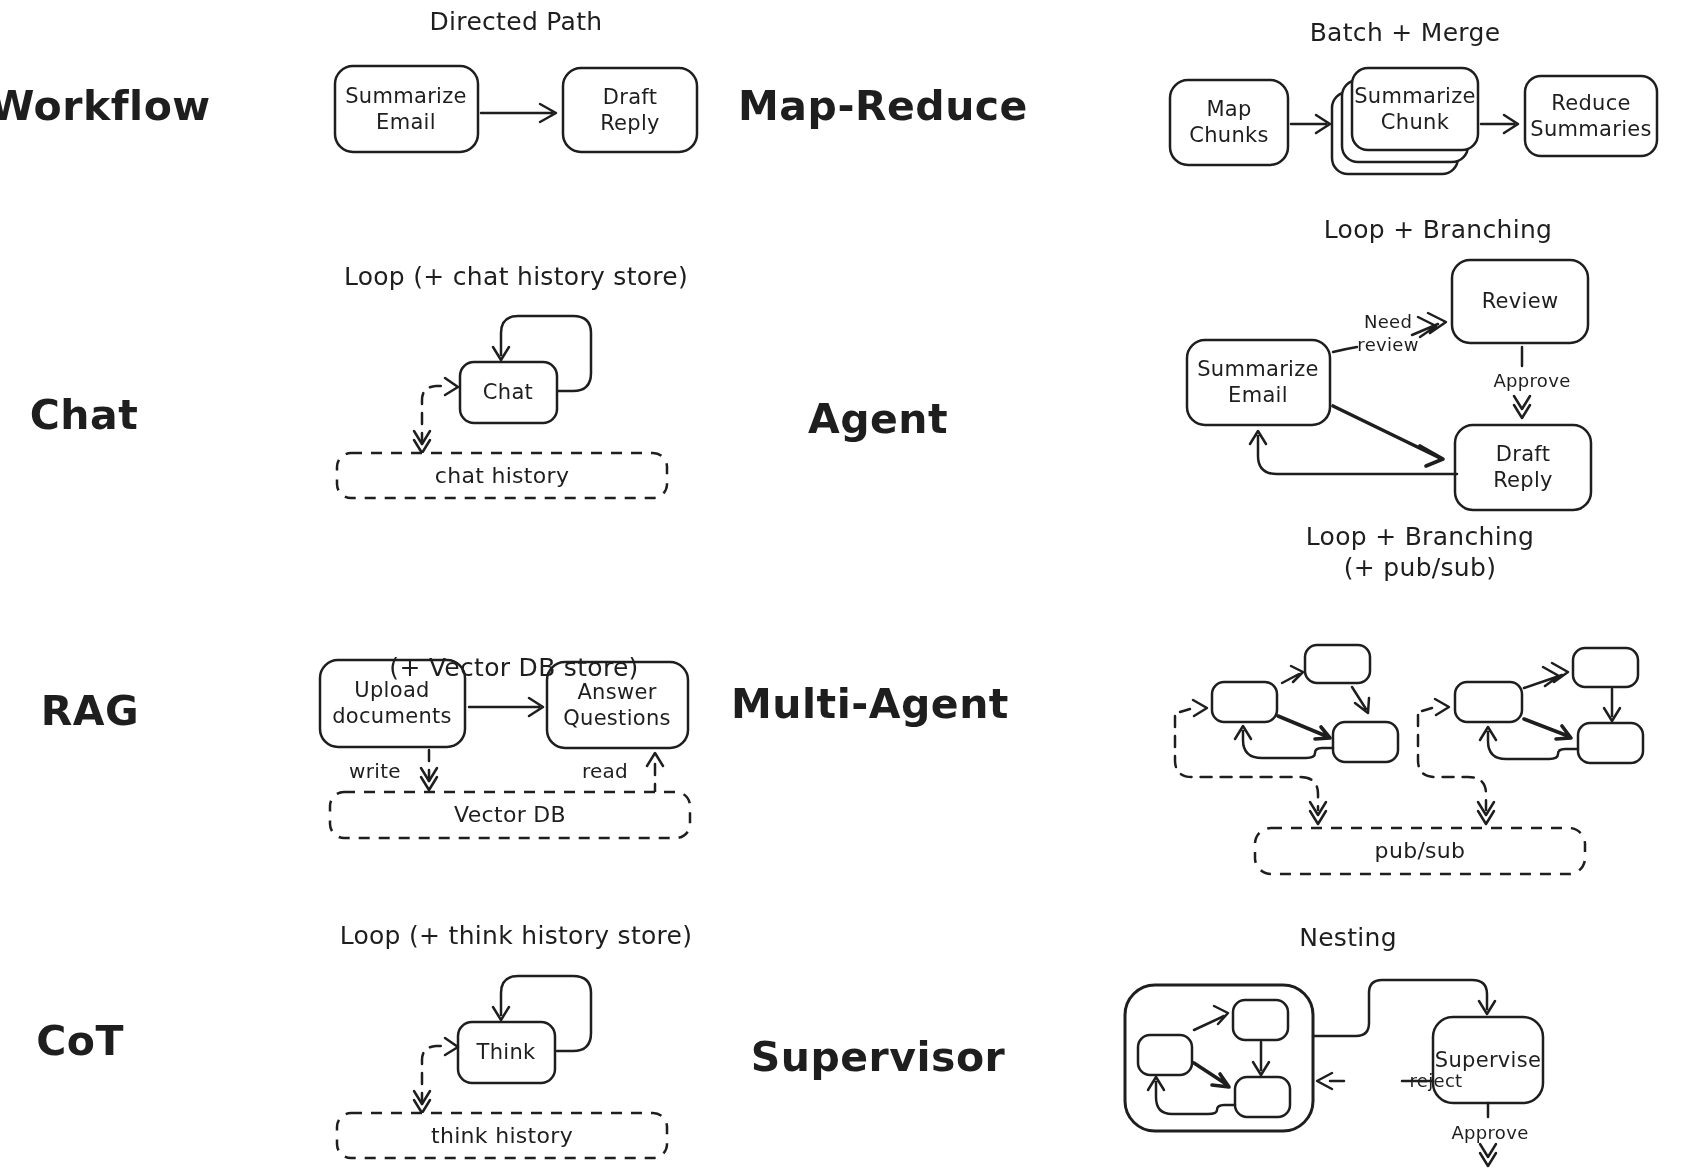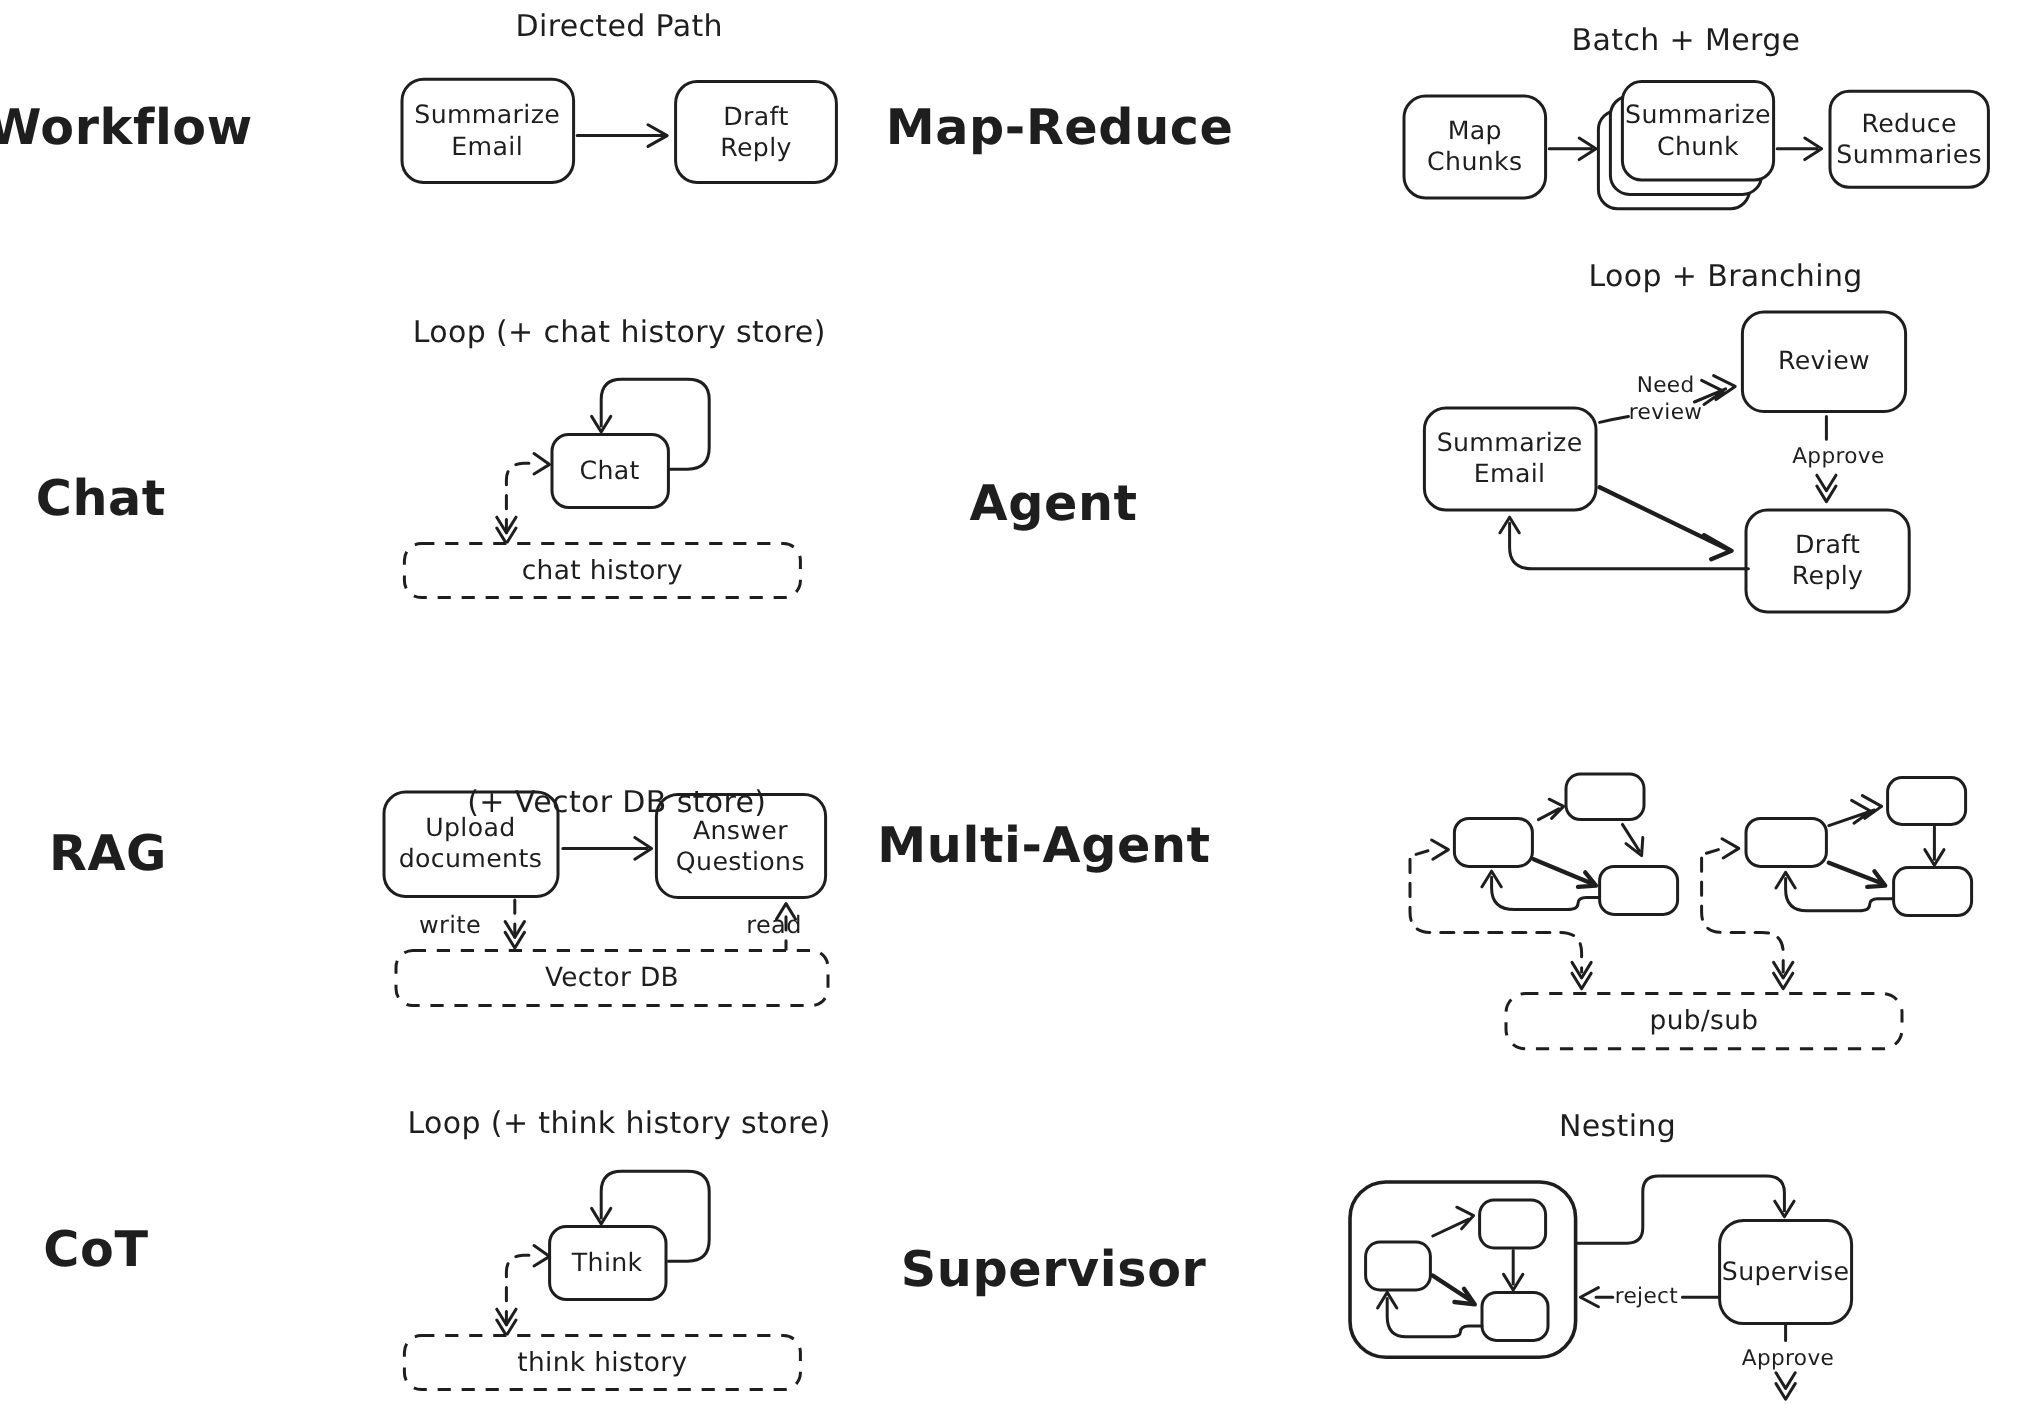--- a/index.html
+++ b/index.html
@@ -162,30 +162,31 @@
 review</div>
   <div class="t edge" style="left:1532px; top:381px;">Approve</div>
 
   <div class="t lbl" style="left:90px;   top:712px;">RAG</div>
   <div class="t ttl" style="left:514px;  top:622px;margin-top:46px;">(+ Vector DB store)</div>
   <div class="t node" style="left:392px;  top:703px;">Upload
 documents</div>
   <div class="t node" style="left:617px;  top:705px;">Answer
 Questions</div>
   <div class="t io" style="left:375px;  top:771px;">write</div>
-  <div class="t io" style="left:605px;  top:771px;margin-left:40px;">read</div>
+  <div class="t io" style="left:605px;  top:771px;">read</div>
   <div class="t store" style="left:510px; top:815px;">Vector DB</div>
 
   <div class="t lbl" style="left:870px;  top:705px;">Multi-Agent</div>
+  <div class="t ttl" style="left:1420px; top:552px;">Loop + Branching (+ pub/sub)</div>
   <div class="t store" style="left:1420px; top:851px;">pub/sub</div>
 
   <div class="t lbl" style="left:80px;   top:1042px;">CoT</div>
   <div class="t ttl" style="left:516px;  top:936px;">Loop (+ think history store)</div>
   <div class="t node" style="left:506px;  top:1052px;">Think</div>
   <div class="t store" style="left:502px; top:1136px;">think history</div>
 
   <div class="t lbl" style="left:878px;  top:1058px;">Supervisor</div>
   <div class="t ttl" style="left:1348px; top:938px;">Nesting</div>
   <div class="t node" style="left:1488px; top:1060px;">Supervise</div>
-  <div class="t edge" style="left:1372px; top:1081px;text-align:right;">reject</div>
+  <div class="t edge" style="left:1436px; top:1081px;text-align:right;">reject</div>
   <div class="t edge" style="left:1490px; top:1133px;">Approve</div>
 
 </div>
 
 </body></html>

